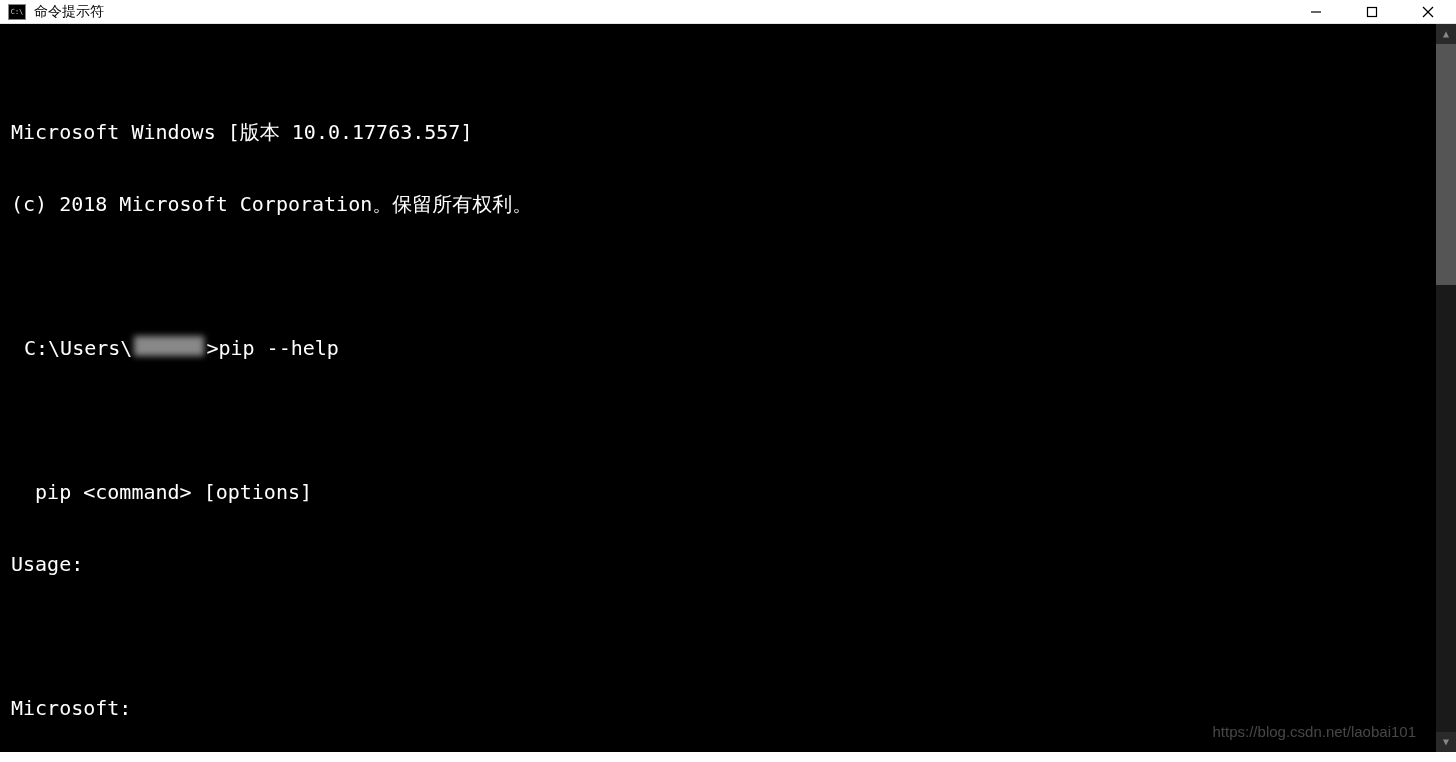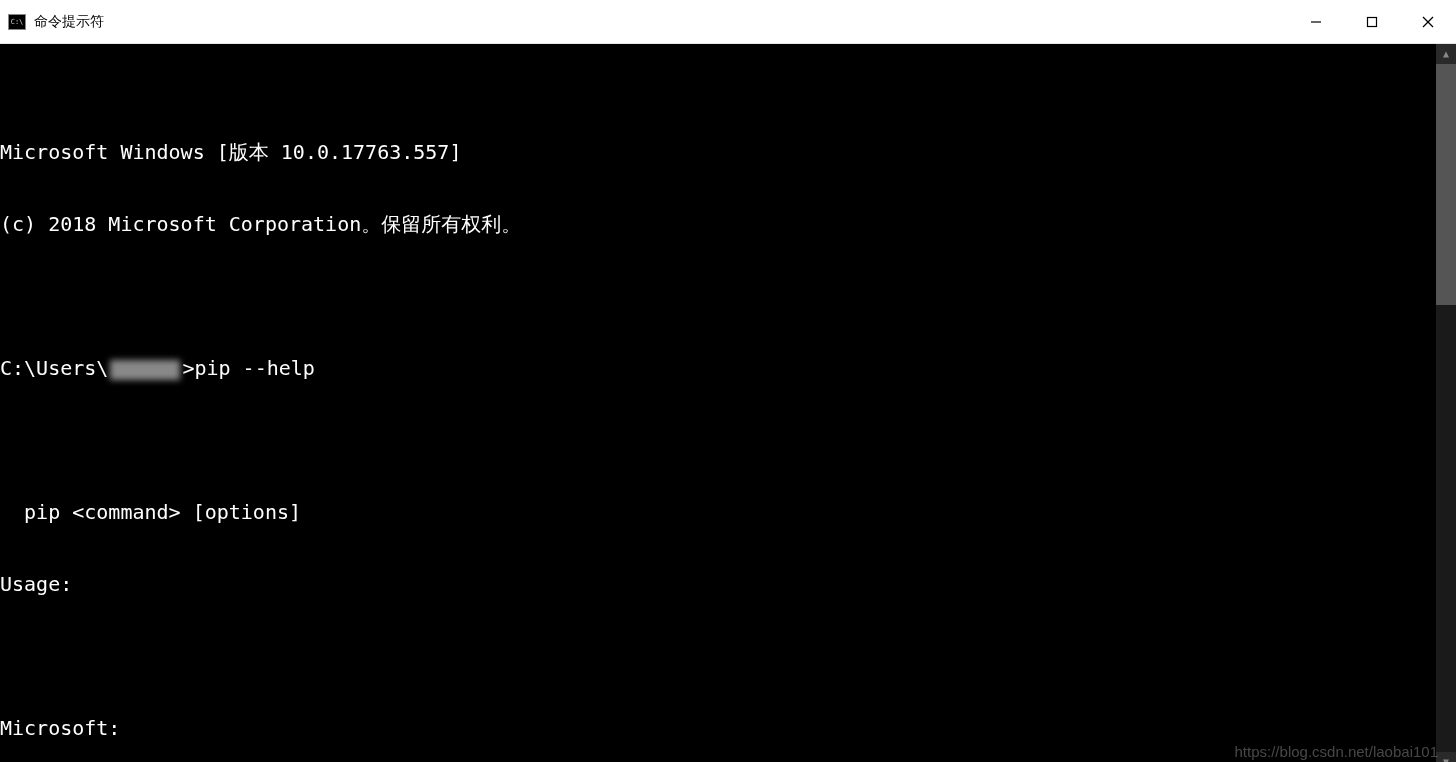--- a/index.html
+++ b/index.html
@@ -9,21 +9,21 @@
     }
     body {
       font-family: "Microsoft YaHei", "Segoe UI", sans-serif;
       background: #ffffff;
       width: 1456px;
       height: 762px;
       overflow: hidden;
       position: relative;
     }
     .titlebar {
-      height: 44px;
+      height: 24px;
       background: #ffffff;
       display: flex;
       align-items: center;
       border-bottom: 1px solid #e5e5e5;
     }
     .titlebar-icon {
       width: 18px;
       height: 16px;
       margin-left: 8px;
       margin-right: 8px;
@@ -74,25 +74,27 @@
       white-space: pre;
     }
     .terminal-content {
       width: calc(100% - 20px);
       height: 100%;
       overflow: hidden;
     }
     .terminal-line {
       white-space: pre;
       min-height: 24px;
+      margin-left: 11px;
     }
     .prompt-line {
       display: flex;
-      align-items: flex-end;
+      align-items: flex-start;
       white-space: pre;
+      margin-left: 24px;
     }
     .blurred {
       display: inline-block;
       width: 70px;
       height: 20px;
       background: #888;
       filter: blur(3px);
       vertical-align: middle;
       margin: 0 2px;
     }
@@ -122,21 +124,21 @@
     }
     .scroll-thumb {
       position: absolute;
       top: 0;
       width: 100%;
       height: 35%;
       background: #555;
     }
     .watermark {
       position: absolute;
-      right: 18px;
+      right: 40px;
       bottom: 8px;
       color: rgba(200,200,200,0.35);
       font-size: 15px;
       font-family: Arial, sans-serif;
     }
   </style>
 </head>
 <body>
 
 <div class="titlebar">

